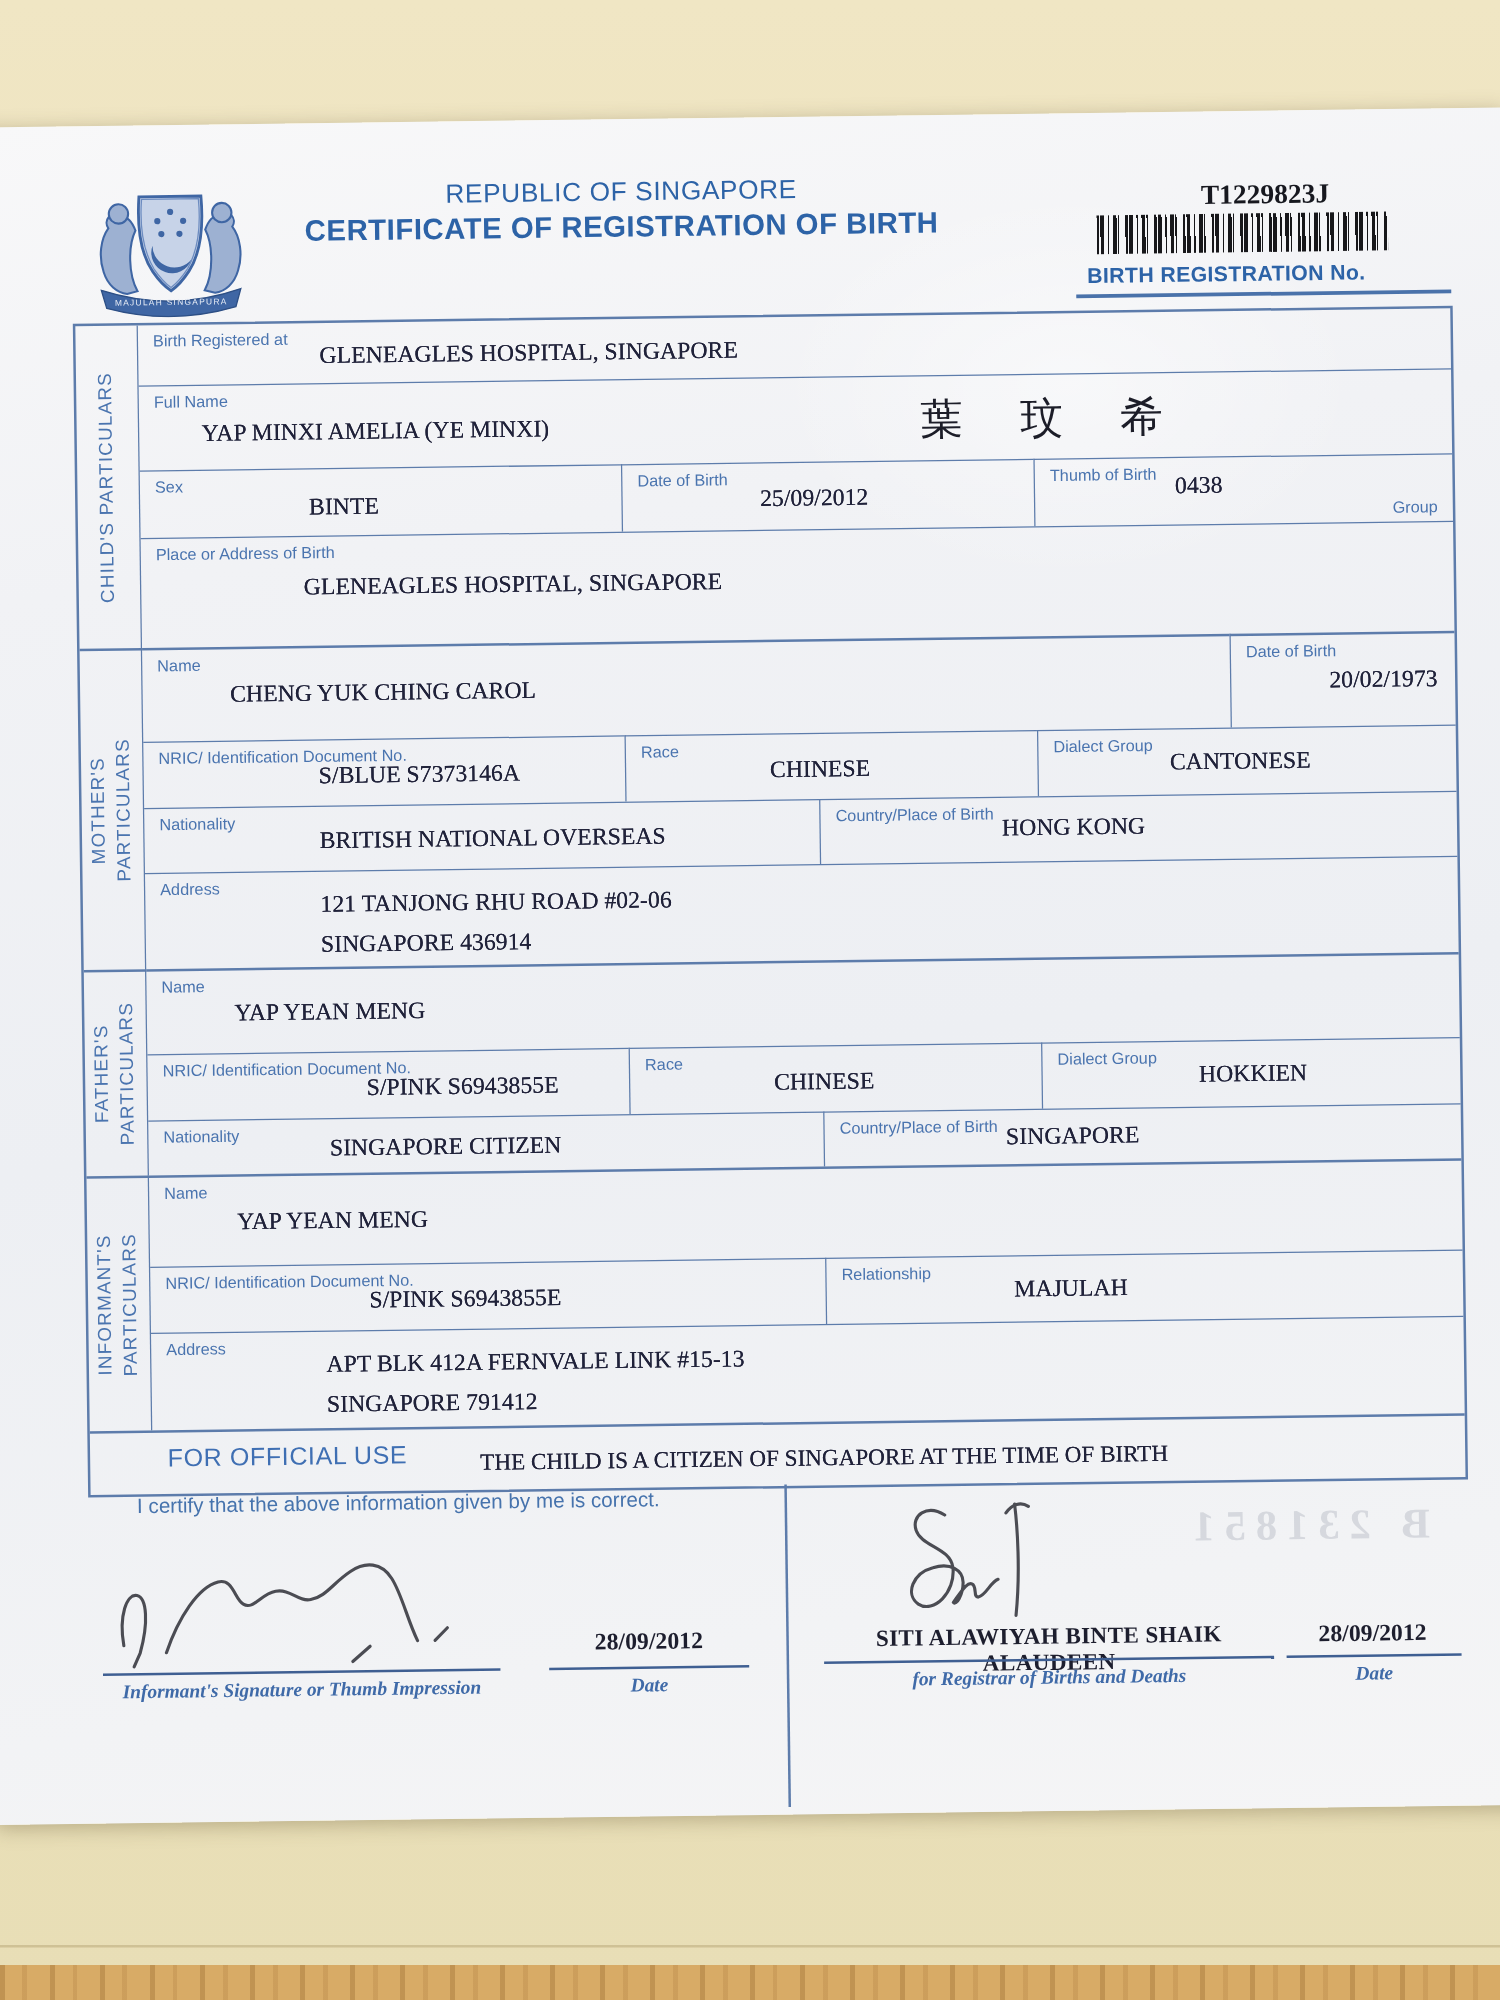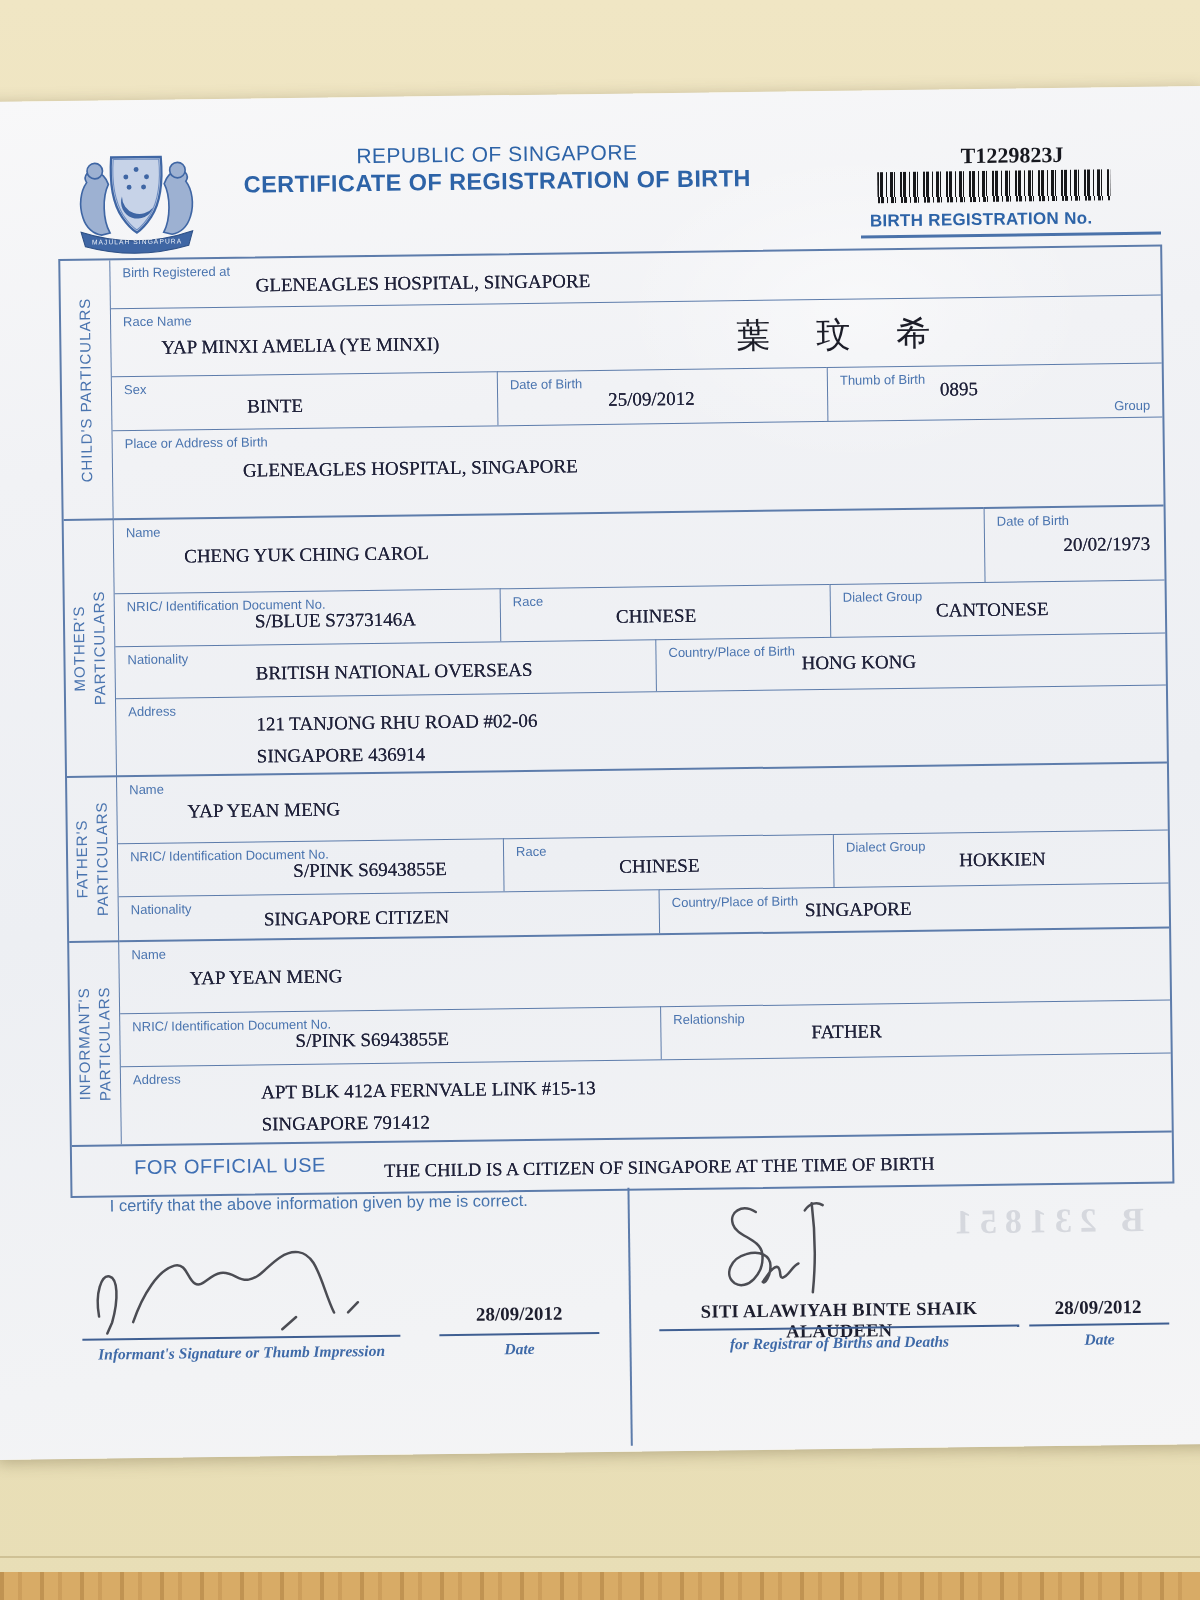--- a/index.html
+++ b/index.html
@@ -131,35 +131,35 @@
           <span>INFORMANT'S</span>
           <span>PARTICULARS</span>
         </div>
       </div>
 
       <div class="cell" style="left:50px;top:0;width:1050px;height:48px">
         <span class="lbl">Birth Registered at</span>
         <span class="val" style="left:145px;top:16px">GLENEAGLES HOSPITAL, SINGAPORE</span>
       </div>
       <div class="cell bt" style="left:50px;top:48px;width:1050px;height:68px">
-        <span class="lbl">Race Name</span>
+        <span class="lbl">Full Name</span>
         <span class="val" style="left:50px;top:28px">YAP MINXI AMELIA (YE MINXI)</span>
         <span class="cjk">葉玟希</span>
       </div>
       <div class="cell bt" style="left:50px;top:116px;width:385px;height:54px">
         <span class="lbl">Sex</span>
         <span class="val" style="left:135px;top:20px">BINTE</span>
       </div>
       <div class="cell bt bl" style="left:435px;top:116px;width:330px;height:54px">
         <span class="lbl">Date of Birth</span>
         <span class="val" style="left:110px;top:18px">25/09/2012</span>
       </div>
       <div class="cell bt bl" style="left:765px;top:116px;width:335px;height:54px">
         <span class="lbl">Thumb of Birth</span>
-        <span class="val" style="left:112px;top:12px">0895</span>
+        <span class="val" style="left:112px;top:12px">0438</span>
         <span class="hours">Group</span>
       </div>
       <div class="cell bt" style="left:50px;top:170px;width:1050px;height:88px">
         <span class="lbl">Place or Address of Birth</span>
         <span class="val" style="left:130px;top:30px">GLENEAGLES HOSPITAL, SINGAPORE</span>
       </div>
 
       <div class="cell sectop" style="left:50px;top:258px;width:870px;height:75px">
         <span class="lbl">Name</span>
         <span class="val" style="left:70px;top:26px">CHENG YUK CHING CAROL</span>
@@ -222,21 +222,21 @@
       <div class="cell sectop" style="left:50px;top:680px;width:1050px;height:73px">
         <span class="lbl">Name</span>
         <span class="val" style="left:70px;top:26px">YAP YEAN MENG</span>
       </div>
       <div class="cell bt" style="left:50px;top:753px;width:540px;height:53px">
         <span class="lbl">NRIC/ Identification Document No.</span>
         <span class="val" style="left:175px;top:18px">S/PINK S6943855E</span>
       </div>
       <div class="cell bt bl" style="left:590px;top:753px;width:510px;height:53px">
         <span class="lbl">Relationship</span>
-        <span class="val" style="left:150px;top:16px">FATHER</span>
+        <span class="val" style="left:150px;top:16px">MAJULAH</span>
       </div>
       <div class="cell bt" style="left:50px;top:806px;width:1050px;height:78px">
         <span class="lbl">Address</span>
         <span class="val" style="left:140px;top:16px">APT BLK 412A FERNVALE LINK #15-13</span>
         <span class="val" style="left:140px;top:48px">SINGAPORE 791412</span>
       </div>
 
       <div class="cell sectop" style="left:0;top:884px;width:1100px;height:49px">
         <span class="official-label">FOR OFFICIAL USE</span>
         <span class="val" style="left:312px;top:18px;font-size:18.5px">THE CHILD IS A CITIZEN OF SINGAPORE AT THE TIME OF BIRTH</span>

